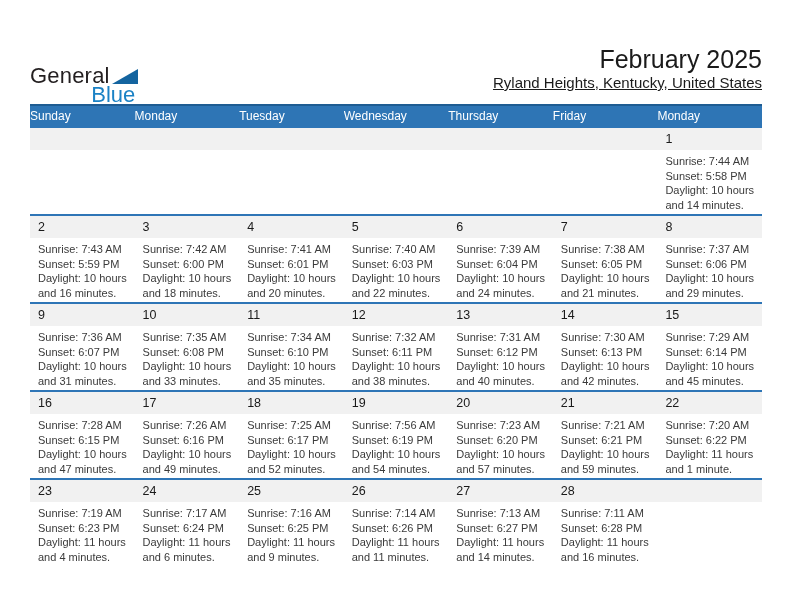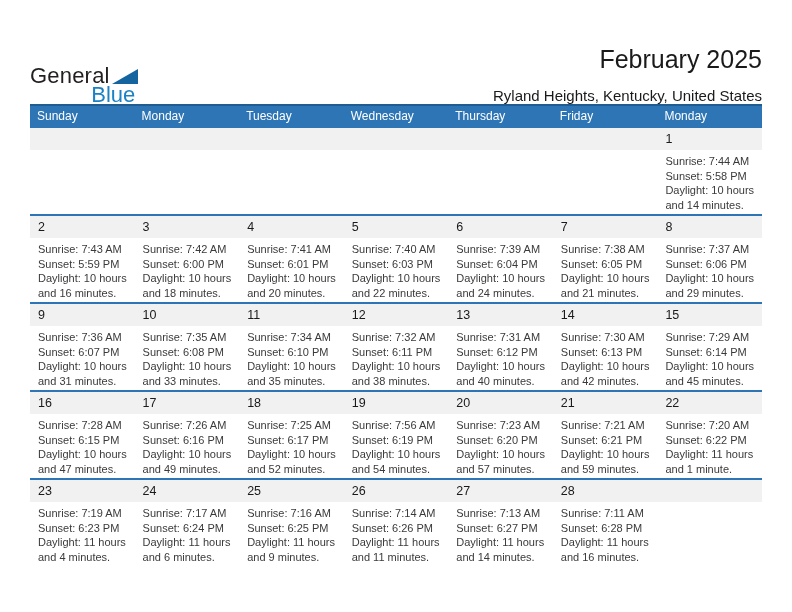--- a/index.html
+++ b/index.html
@@ -25,32 +25,32 @@
   
   .logo{position:absolute;left:30px;top:36px;margin-top:28px;}
   .logo-row{display:flex;align-items:flex-end;}
   .logo-general{font-size:22px;color:#231F20;letter-spacing:0.2px;line-height:24px;}
   .logo-triangle{margin-left:2px;margin-bottom:3px;display:block;}
   .logo-blue{font-size:22px;color:var(--logo-blue);line-height:22px;margin-left:58px;margin-top:-4px;text-align:center;}
 
   
   .title-block{position:absolute;right:30px;top:44px;text-align:right;}
   .title{font-size:25px;color:var(--text-dark);line-height:30px;}
-  .subtitle{font-size:15px;color:var(--text-dark);margin-top:13px;}
+  .subtitle{font-size:15px;color:var(--text-dark);text-decoration:underline;}
 
   
   .calendar{position:absolute;left:30px;top:104px;width:732px;}
   .cal-header{
     display:grid;grid-template-columns:repeat(7,1fr);
     background:var(--header-blue);
     border-top:2px solid var(--header-top-edge);
     height:22px;align-items:center;
   }
   .cal-header span{
-    color:#fff;font-size:12px;padding-left:7px;
+    color:#fff;font-size:12px;padding-left:0;
     white-space:nowrap;overflow:hidden;
   }
   .week{
     display:grid;grid-template-columns:repeat(7,1fr);
     border-top:2px solid var(--week-line);
     height:88px;overflow:hidden;
   }
   .cell{overflow:hidden;}
   .cell .num{
     background:var(--band-gray);

